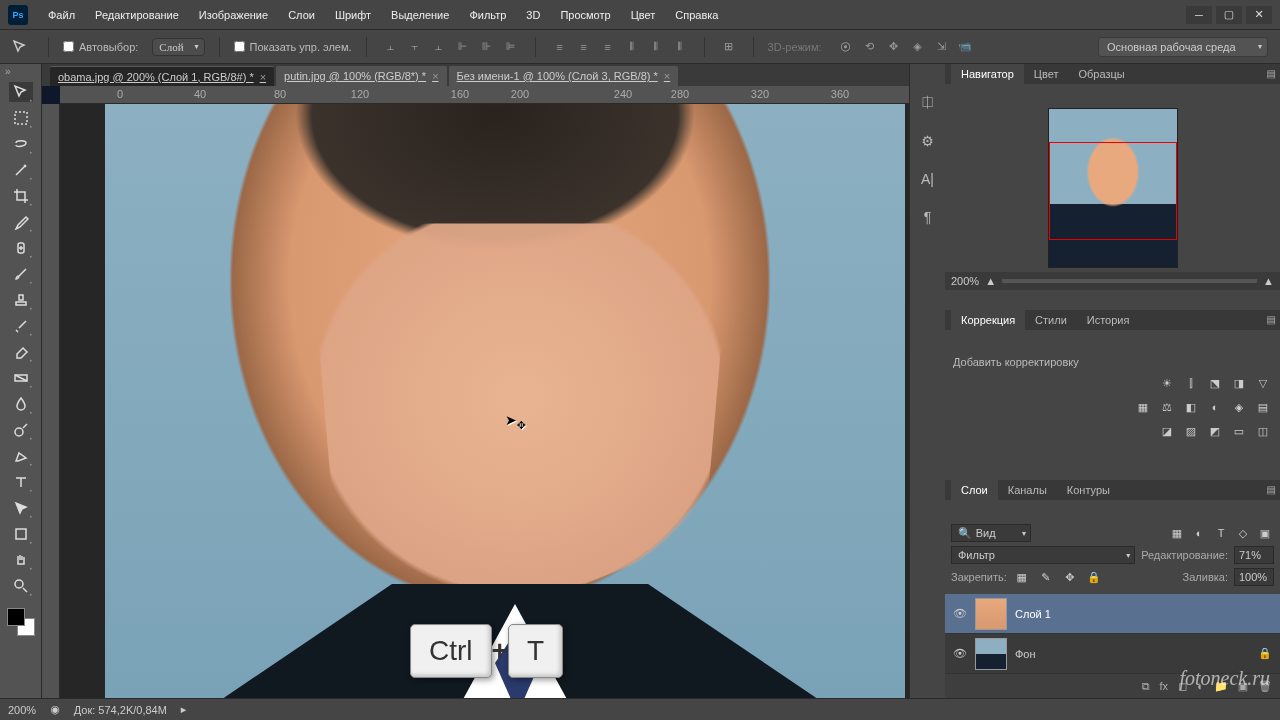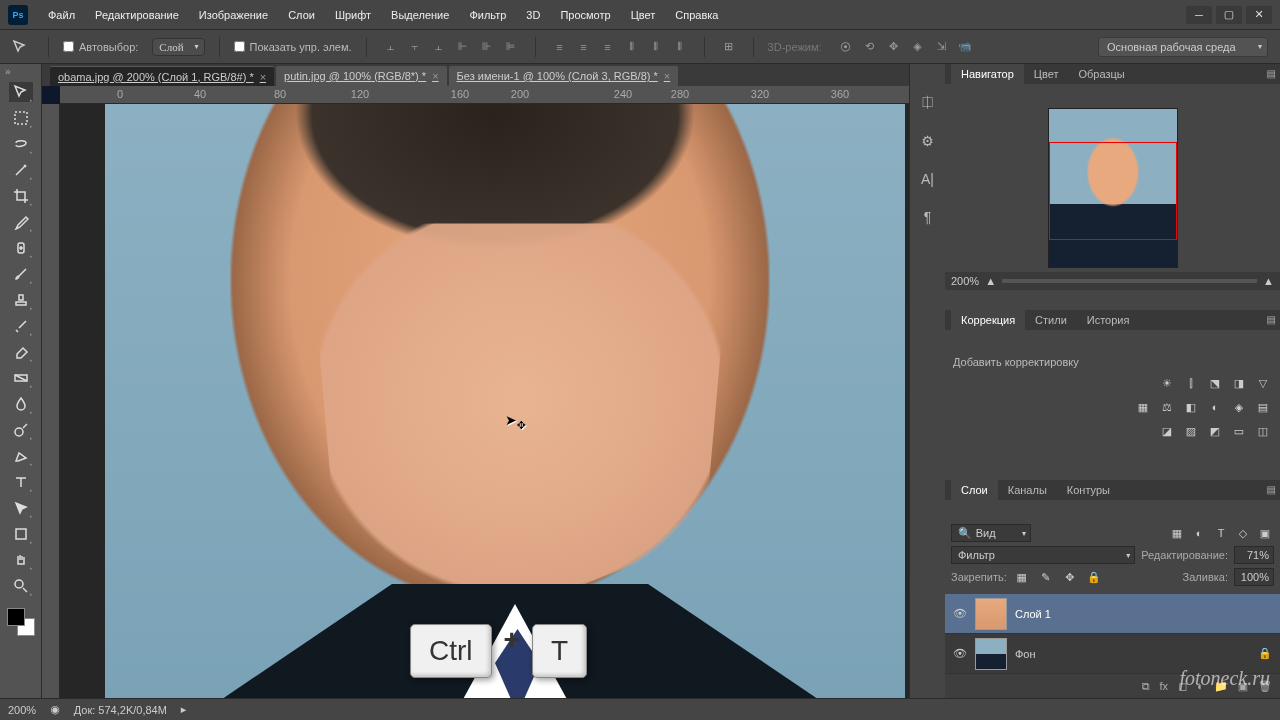--- a/index.html
+++ b/index.html
@@ -52,21 +52,21 @@
 .canvas { flex: 1; background: #262626; position: relative; overflow: hidden; }
 .image-bg { position: absolute; top: 0; left: 45px; width: 800px; height: 610px; background: linear-gradient(#8cb0c2, #7aa2b6); }
 .head { position: absolute; top: -40px; left: 125px; width: 540px; height: 540px; background: radial-gradient(ellipse at 50% 40%, #e8a97e 0%, #d89870 55%, #9c6847 70%, transparent 71%); }
 .hair { position: absolute; top: -30px; left: 155px; width: 470px; height: 200px; background: radial-gradient(ellipse at 50% 20%, #2a221d 0%, #3a322b 55%, transparent 60%); }
 .face-overlay { position: absolute; top: 100px; left: 210px; width: 410px; height: 390px; background: radial-gradient(ellipse, #e9b592 0%, #dea586 70%, transparent 72%); clip-path: polygon(15% 5%, 85% 5%, 100% 25%, 95% 85%, 60% 100%, 35% 100%, 5% 85%, 0% 25%); opacity: 0.95; }
 .suit { position: absolute; bottom: 0; left: 95px; width: 640px; height: 130px; background: #101820; clip-path: polygon(30% 0%, 70% 0%, 100% 100%, 0% 100%); }
 .collar { position: absolute; bottom: 0; left: 350px; width: 120px; height: 110px; background: #fff; clip-path: polygon(50% 0%, 100% 100%, 0% 100%); }
 .tie { position: absolute; bottom: 0; left: 390px; width: 45px; height: 85px; background: #2a3a6a; clip-path: polygon(50% 0%, 100% 40%, 50% 100%, 0% 40%); }
 .cursor-fake { position: absolute; top: 308px; left: 445px; color: #000; font-size: 14px; pointer-events: none; z-index: 5; text-shadow: 1px 1px 0 #fff; }
 
-.shortcut-overlay { position: absolute; bottom: 20px; left: 350px; z-index: 10; display: flex; gap: 12px; }
+.shortcut-overlay { position: absolute; bottom: 20px; left: 350px; z-index: 10; display: flex; align-items: center; }
 .key { background: #f0f0f0; border: 1px solid #888; border-radius: 5px; padding: 10px 18px; color: #333; font-size: 28px; font-family: Arial; box-shadow: inset -2px -2px 4px rgba(0,0,0,0.2), 2px 2px 6px rgba(0,0,0,0.4); }
 .plus { color: #333; font-size: 28px; font-weight: bold; }
 
 
 .iconbar { width: 36px; background: #454545; border-left: 1px solid #2a2a2a; display: flex; flex-direction: column; align-items: center; padding-top: 30px; gap: 22px; }
 .iconbar div { color: #bbb; font-size: 14px; cursor: pointer; }
 
 .panels { width: 335px; background: #454545; display: flex; flex-direction: column; gap: 20px; }
 .panel-tabs { height: 22px; background: #383838; display: flex; align-items: center; padding-left: 6px; gap: 0; position: relative; }
 .panel-tab { padding: 4px 10px; color: #bbb; cursor: pointer; }
@@ -85,21 +85,21 @@
 .adjustments { height: 130px; padding: 6px 8px; }
 .adj-label { color: #bbb; margin-bottom: 6px; }
 .adj-row { display: flex; justify-content: flex-end; gap: 6px; margin-bottom: 6px; }
 .adj-icon { width: 18px; height: 18px; display: flex; align-items: center; justify-content: center; color: #ccc; cursor: pointer; }
 
 .layers { flex: 1; display: flex; flex-direction: column; }
 .layer-controls { padding: 4px 6px; background: #454545; }
 .lc-row { display: flex; align-items: center; gap: 6px; margin-bottom: 4px; }
 .lc-select { background: #3a3a3a; border: 1px solid #2a2a2a; color: #ccc; padding: 2px 16px 2px 6px; position: relative; height: 18px; display: flex; align-items: center; }
 .lc-select::after { content: "▾"; position: absolute; right: 4px; font-size: 8px; }
-.lc-input { background: #3a3a3a; border: 1px solid #2a2a2a; color: #ccc; padding: 2px 4px; width: 40px; text-align: right; height: 18px; }
+.lc-input { background: #3a3a3a; border: 1px solid #2a2a2a; color: #ccc; padding: 2px 4px; width: 40px; height: 18px; }
 .lc-label { color: #aaa; }
 .filter-icons { margin-left: auto; display: flex; gap: 4px; }
 .layer-list { flex: 1; background: #3a3a3a; overflow-y: auto; }
 .layer-row { height: 40px; display: flex; align-items: center; gap: 8px; padding: 0 8px; border-bottom: 1px solid #333; }
 .layer-row.selected { background: #5a7090; color: #fff; }
 .layer-eye { width: 14px; color: #ccc; cursor: pointer; }
 .layer-thumb { width: 32px; height: 32px; background: #888; border: 1px solid #999; background-size: cover; }
 .layer-thumb.face { background: linear-gradient(#e8a97e, #d89870); }
 .layer-thumb.portrait { background: linear-gradient(#8cb0c2 50%, #152030 50%); }
 .layer-lock { margin-left: auto; color: #aaa; }

